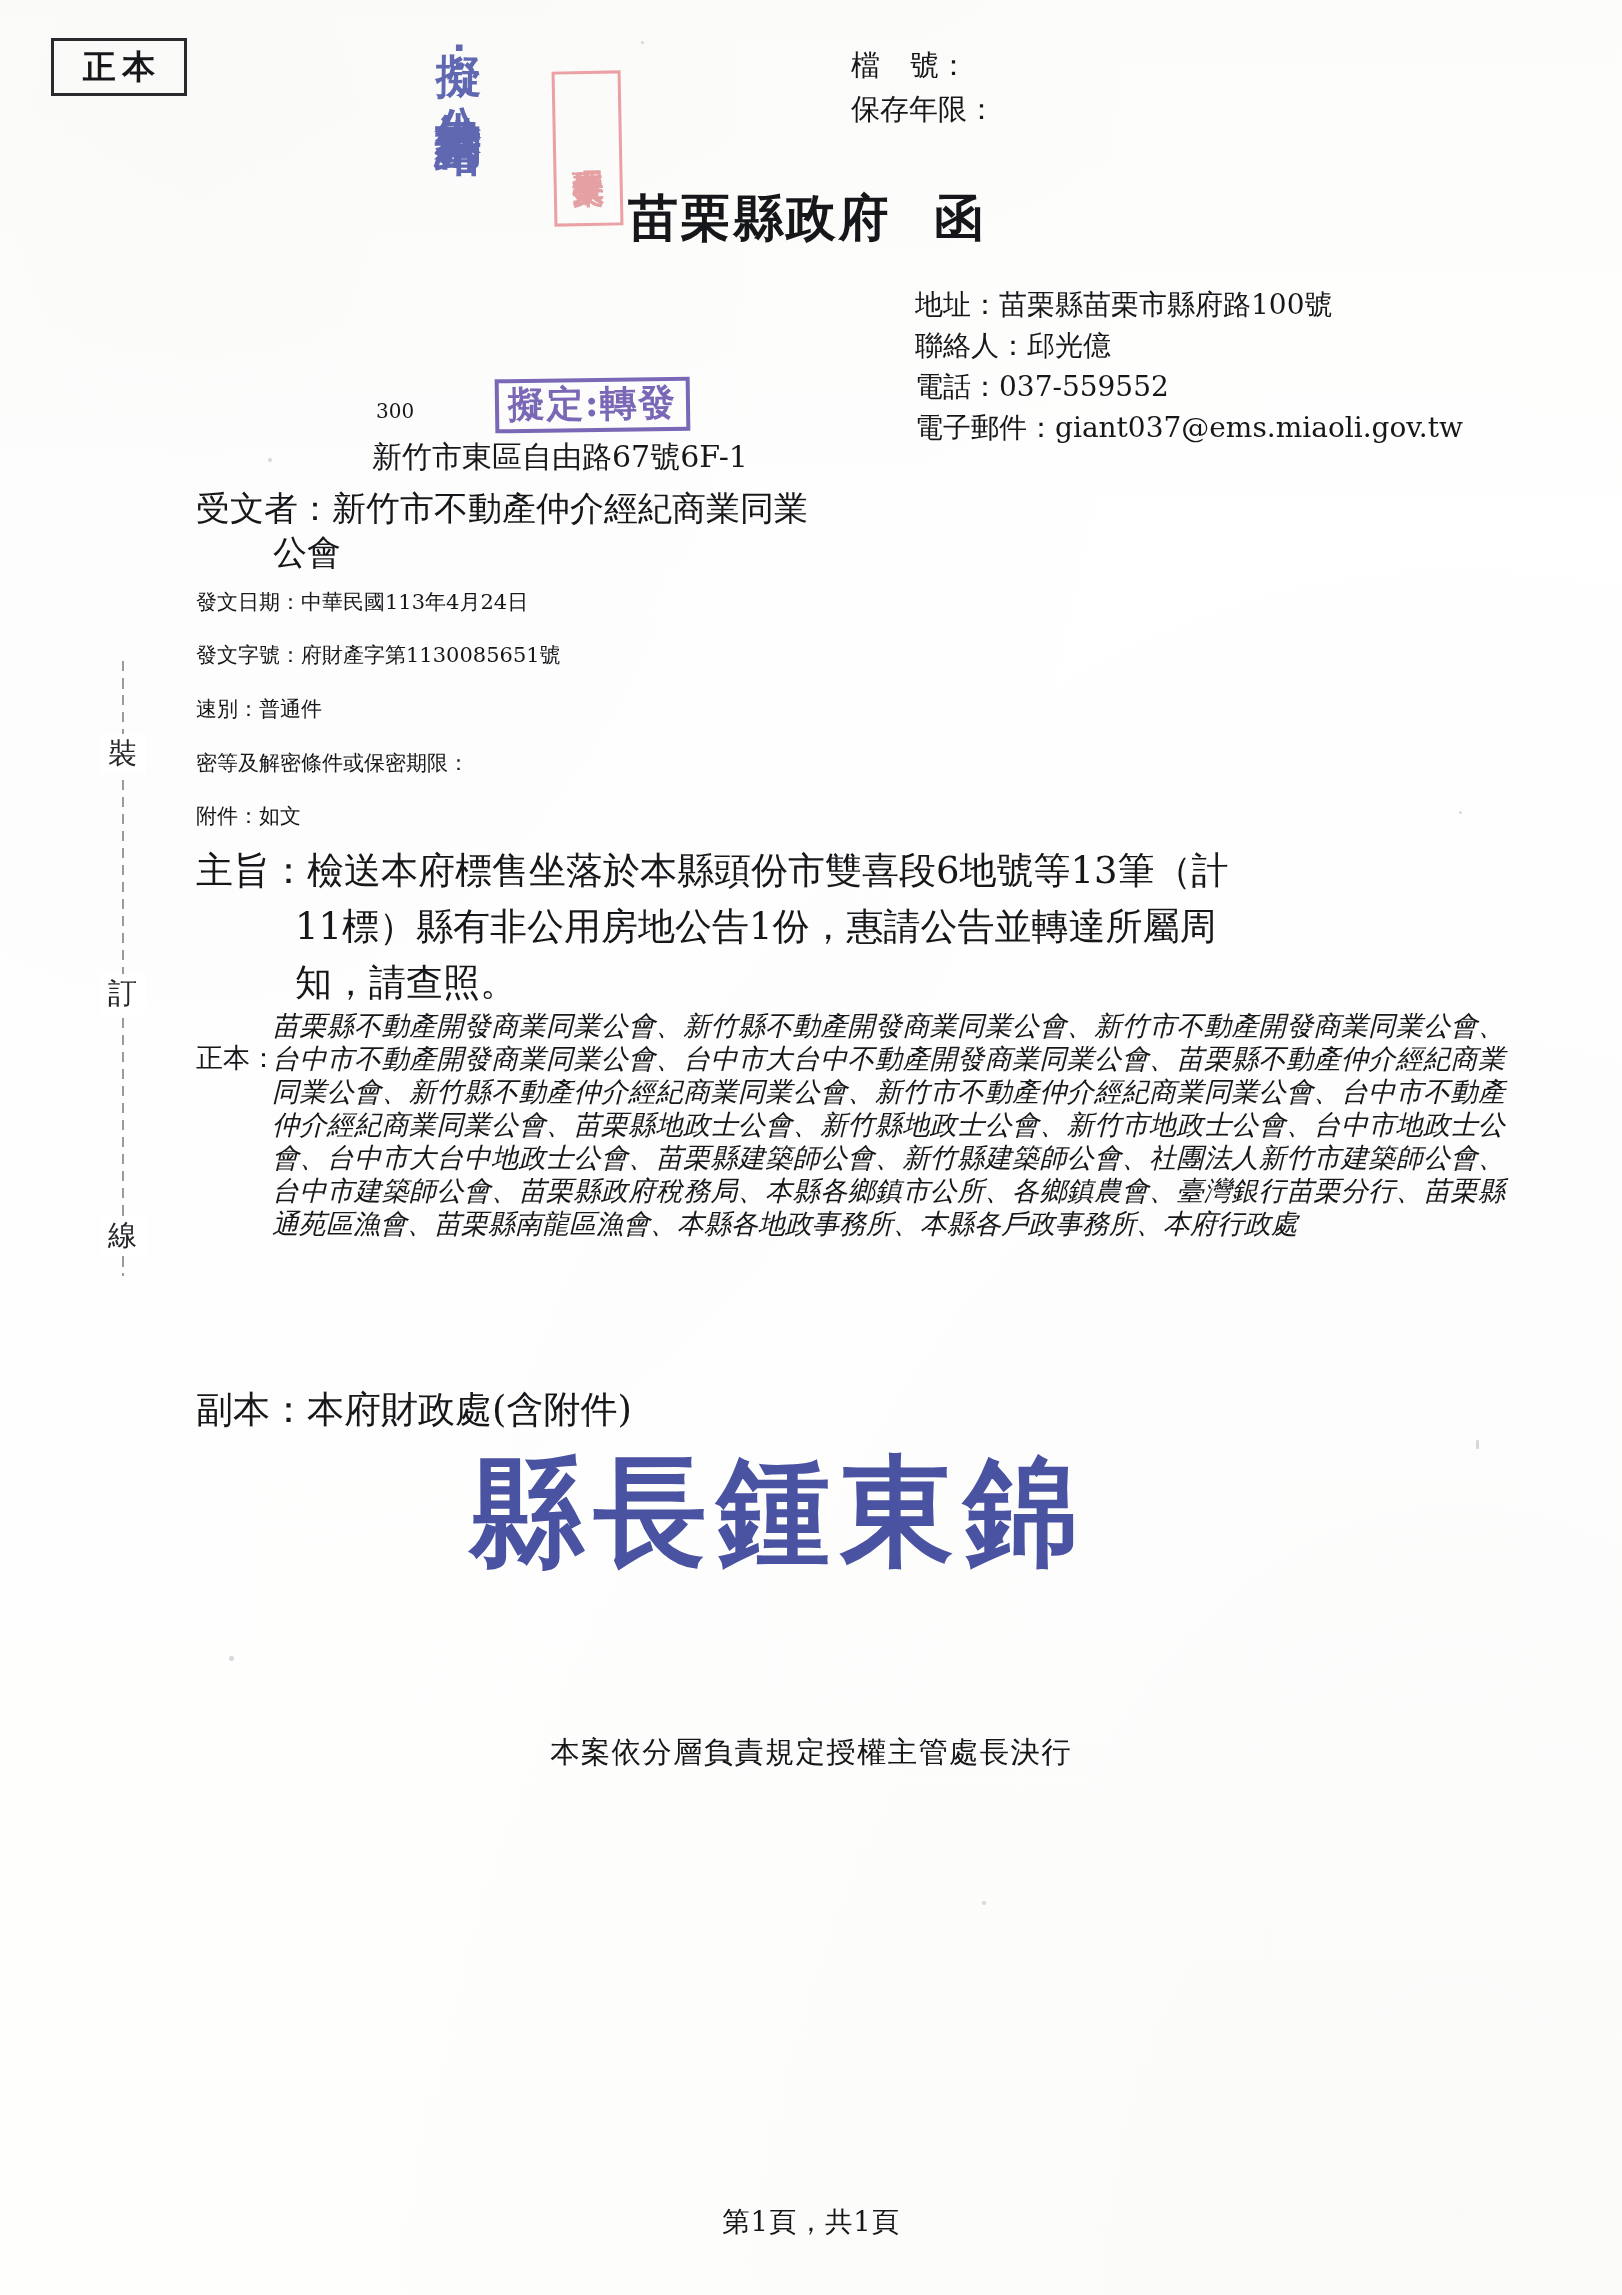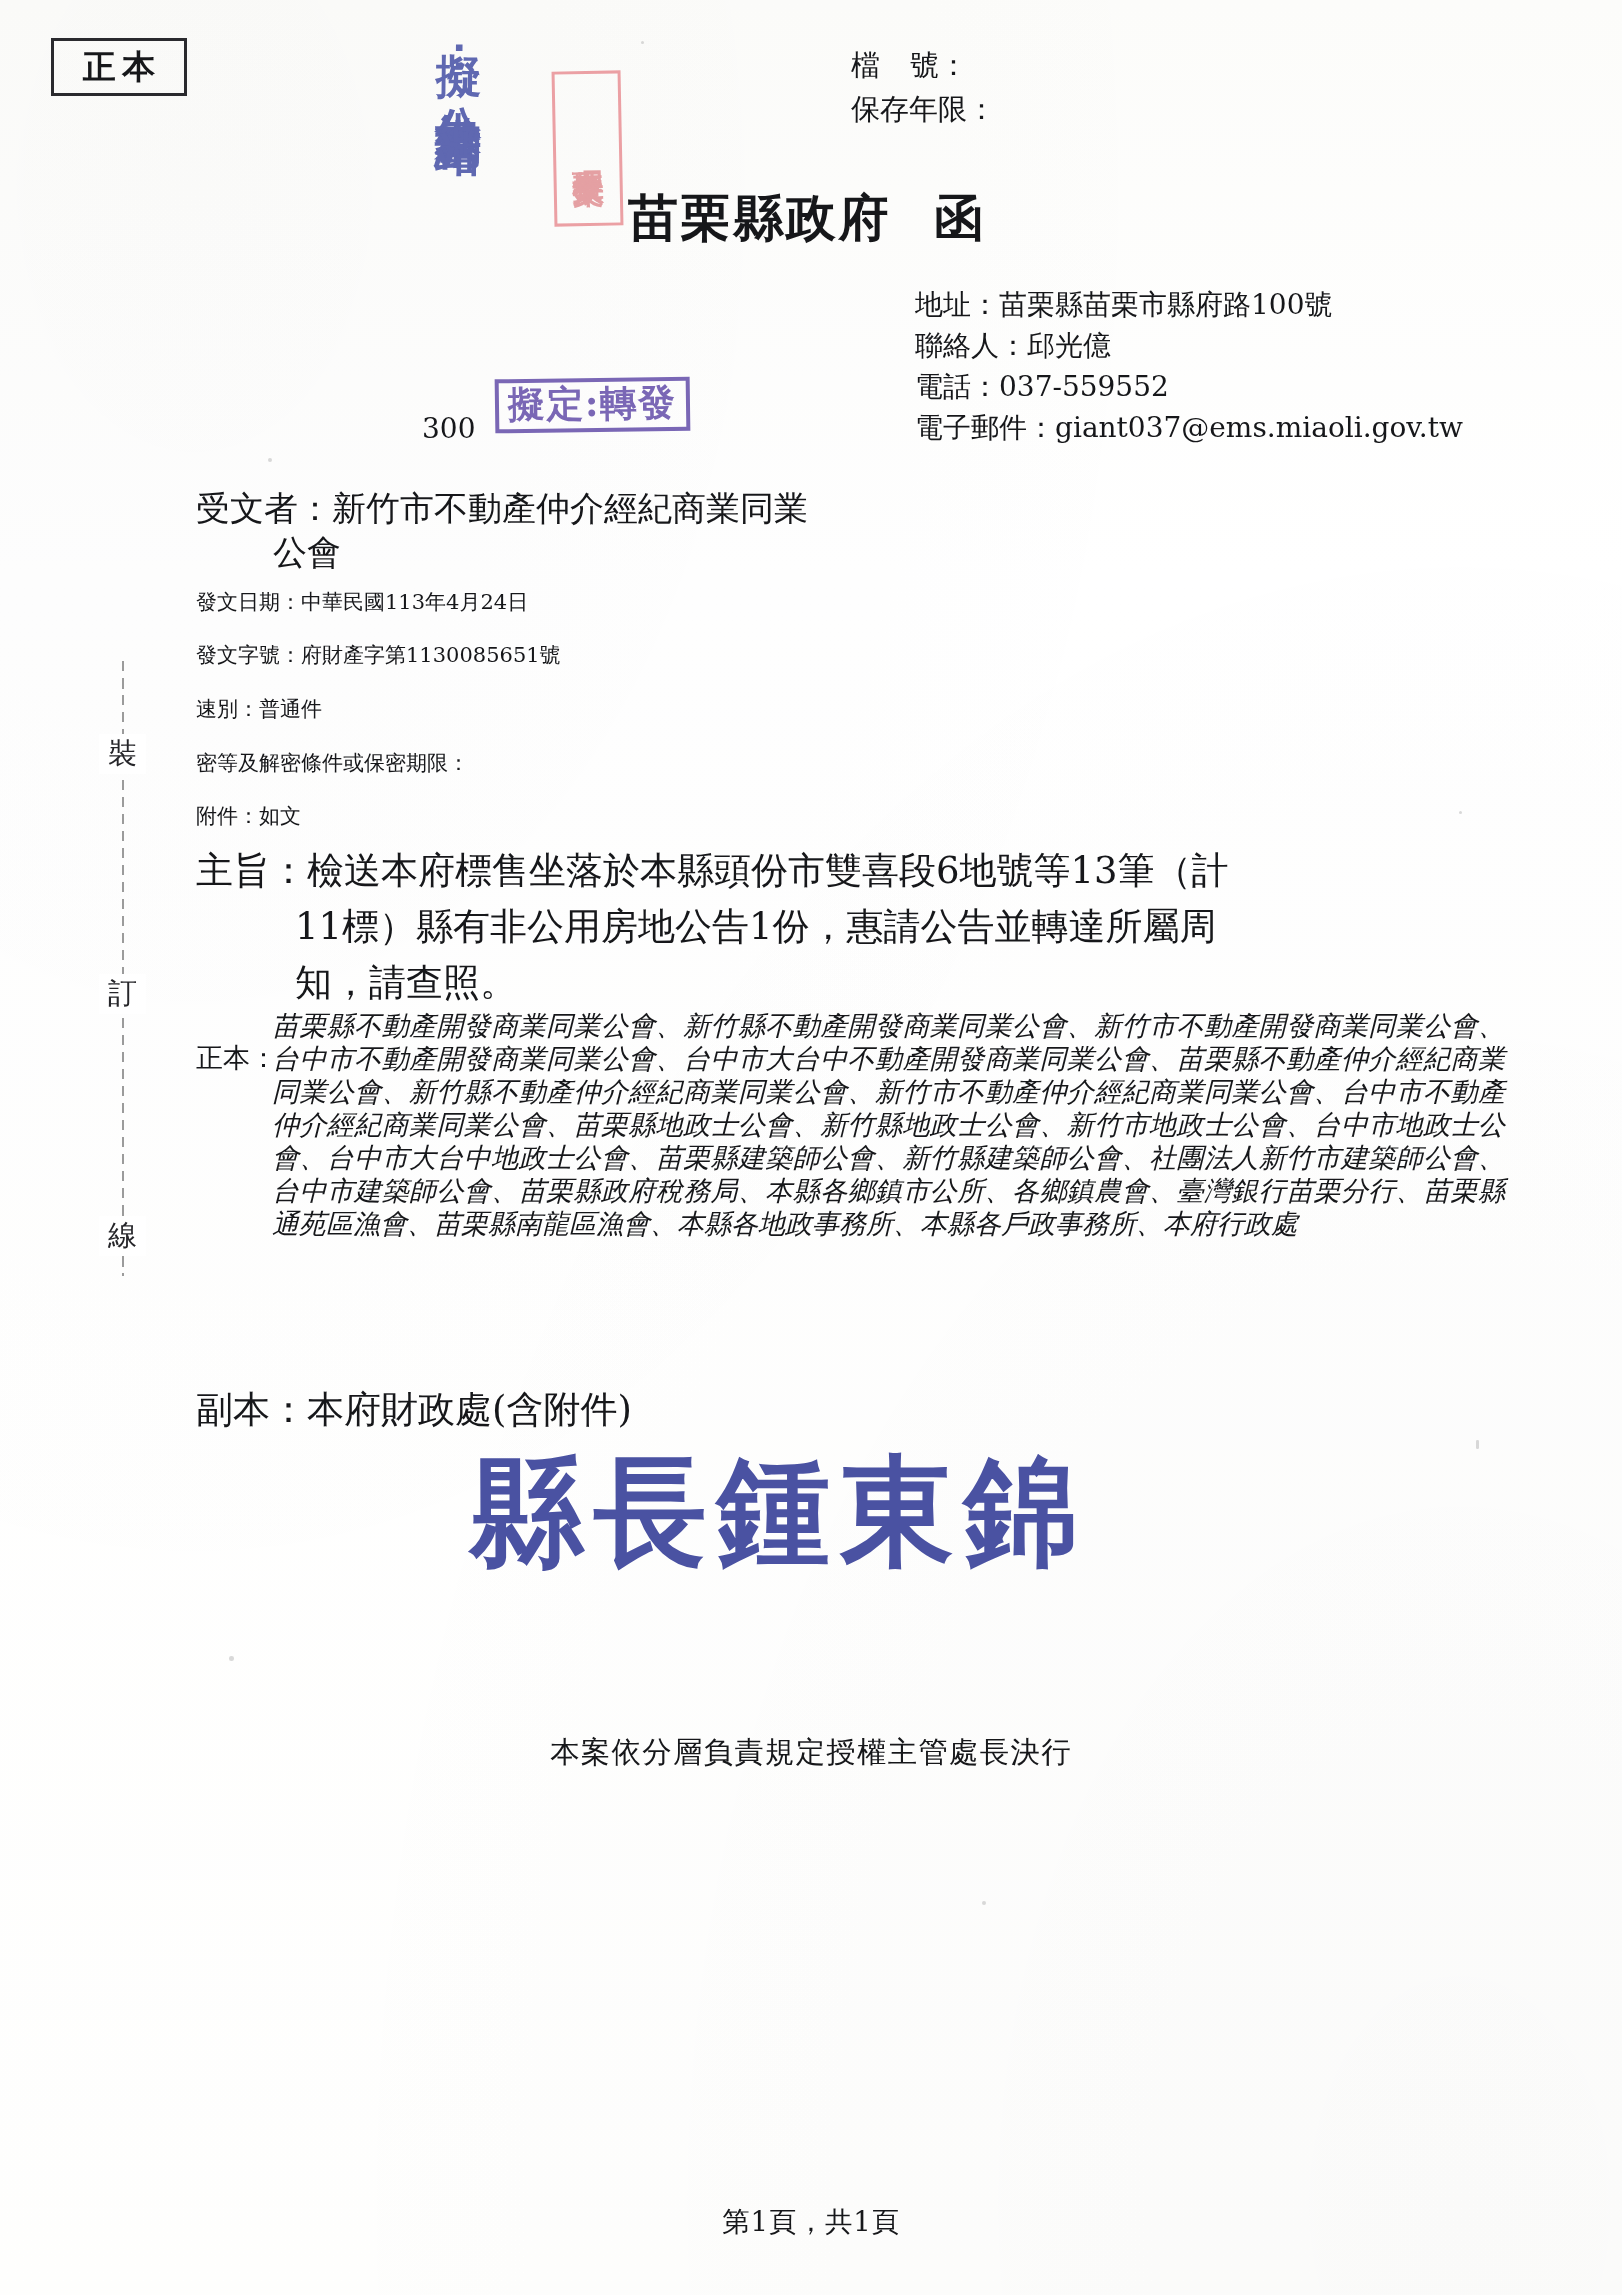--- a/index.html
+++ b/index.html
@@ -139,23 +139,22 @@
     top: 285px;
     font-size: 28px;
     line-height: 1.46;
     white-space: nowrap;
   }
 
   
   .recip-zip {
     position: absolute;
     left: 376px;
-    top: 412px;
-    font-size: 28px;
-    margin-left: 46px;
+    top: 399px;
+    font-size: 20px;
   }
   .recip-addr {
     position: absolute;
     left: 372px;
     top: 437px;
     font-size: 30px;
     white-space: nowrap;
   }
 
   
@@ -304,20 +303,21 @@
   </div>
 
   <div class="contact-block">
     <div>地址：苗栗縣苗栗市縣府路100號</div>
     <div>聯絡人：邱光億</div>
     <div>電話：037-559552</div>
     <div>電子郵件：giant037@ems.miaoli.gov.tw</div>
   </div>
 
   <div class="recip-zip">300</div>
+  <div class="recip-addr">新竹市東區自由路67號6F-1</div>
 
   <div class="recipient-row">
     <span>受文者：</span><span>新竹市不動產仲介經紀商業同業</span>
     <span class="cont">公會</span>
   </div>
 
   <div class="field-row" style="top:588px;">發文日期：中華民國113年4月24日</div>
   <div class="field-row" style="top:641px;">發文字號：府財產字第1130085651號</div>
   <div class="field-row" style="top:695px;">速別：普通件</div>
   <div class="field-row" style="top:749px;">密等及解密條件或保密期限：</div>

